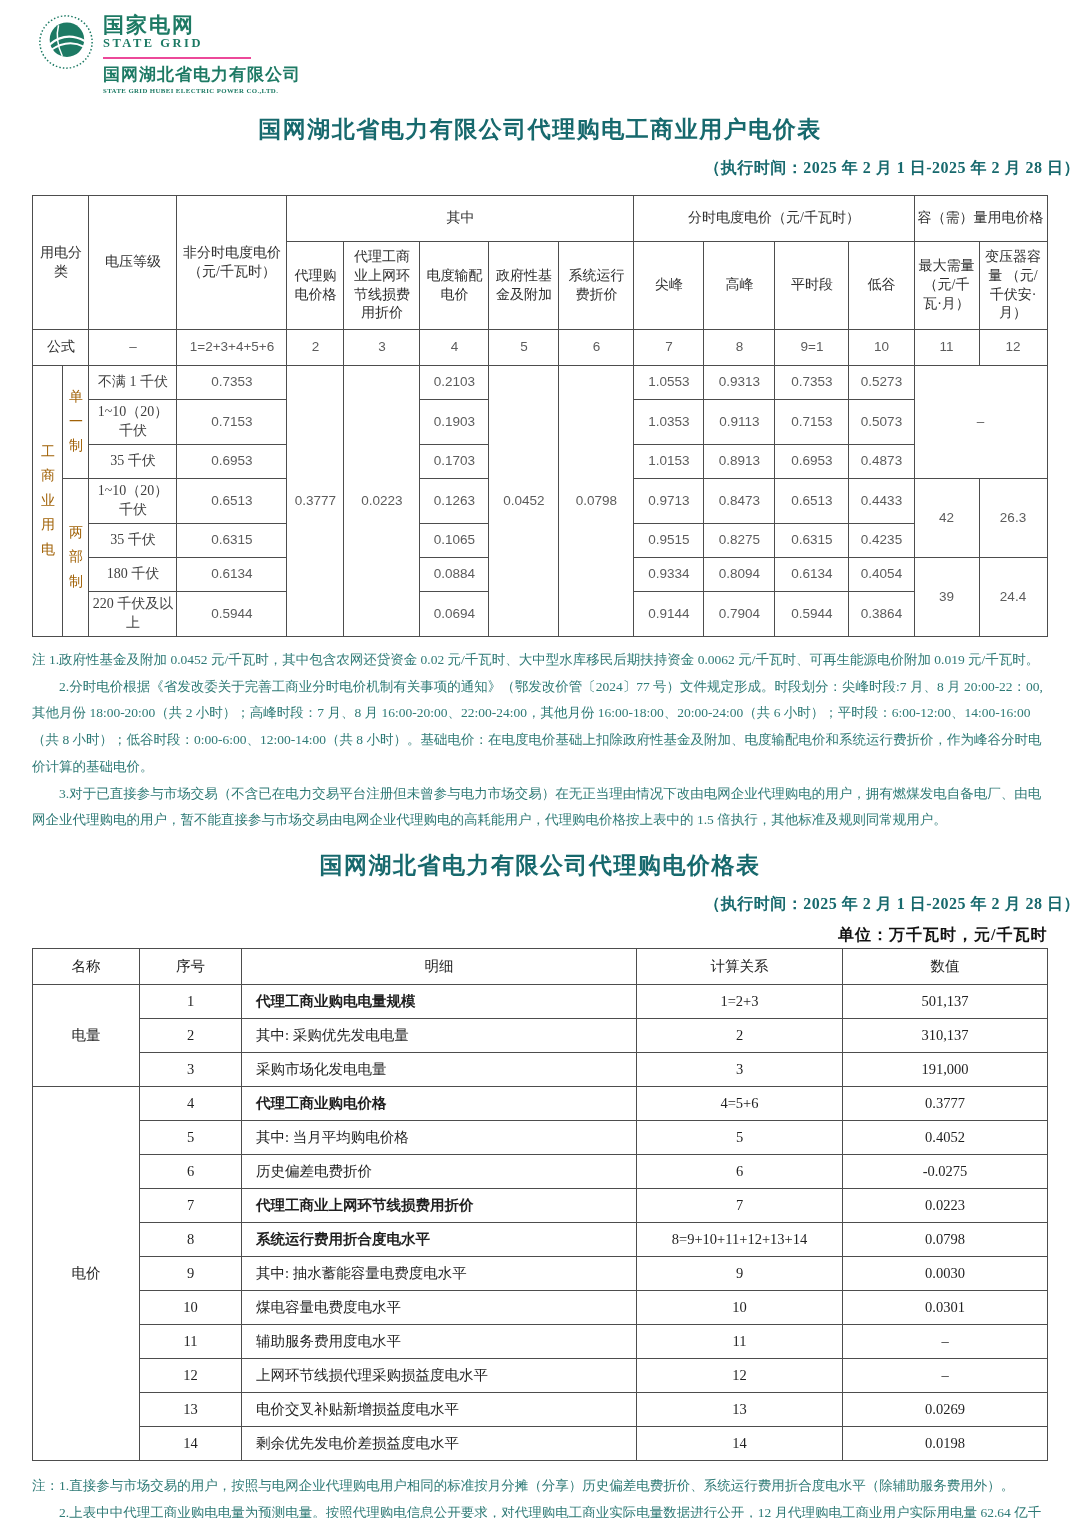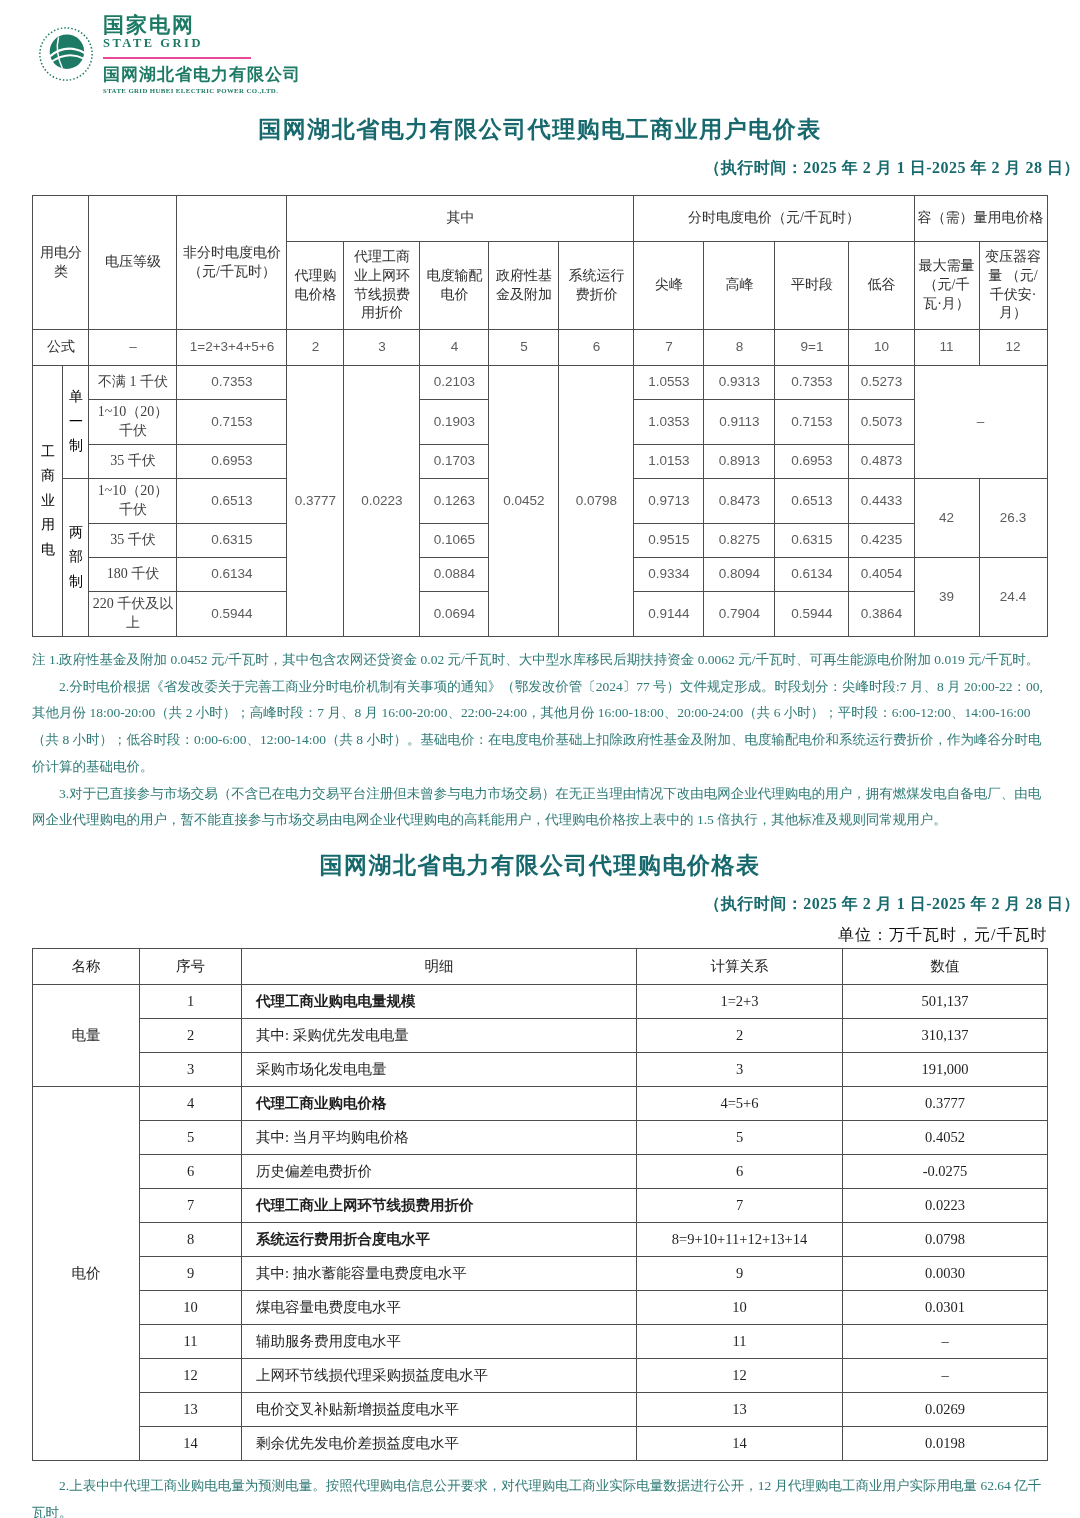--- a/index.html
+++ b/index.html
@@ -5,21 +5,21 @@
   * { box-sizing: border-box; }
   html,body { margin:0; padding:0; background:#ffffff; }
   body {
     width:1080px; height:1518px;
     font-family:"Liberation Serif","DejaVu Serif",serif;
     color:#222; overflow:hidden;
   }
   .page { position:relative; width:1080px; height:1518px; }
 
   
-  .logo-row { display:flex; align-items:center; gap:9px; padding:14px 0 0 38px; }
+  .logo-row { display:flex; align-items:flex-start; gap:9px; padding:14px 0 0 38px; }
   .logo-mark { width:56px; height:56px; flex:0 0 auto; }
   .logo-text { display:flex; flex-direction:column; }
   .brand-cn { font-size:21px; font-weight:bold; color:#1d7a64; letter-spacing:2px; line-height:1.05;
               font-family:"Liberation Sans","DejaVu Sans",sans-serif; }
   .brand-en { font-size:12.5px; font-weight:bold; color:#1d7a64; letter-spacing:2.5px; line-height:1.2;
               border-bottom:2px solid #ec4899; padding-bottom:6px; width:148px;
               font-family:"Liberation Serif","DejaVu Serif",serif; }
   .company-cn { font-size:17px; font-weight:bold; color:#1d7a64; letter-spacing:1px; margin-top:4px;
               font-family:"Liberation Sans","DejaVu Sans",sans-serif; }
   .company-en { font-size:6.8px; font-weight:bold; color:#1d7a64; letter-spacing:.4px; margin-top:1px; }
@@ -32,35 +32,35 @@
 
   
   table { border-collapse:collapse; table-layout:fixed; width:1015px; margin:0 auto; }
   td { border:1px solid #4d4d4d; text-align:center; vertical-align:middle;
        padding:2px 3px; font-size:14px; color:#3f3f3f; line-height:1.35; }
 
   
   .t1 { margin-top:16px; }
   .t1 .hd { color:#2f2f2f;text-align:center; }
   .t1 .num { font-family:"Liberation Sans","DejaVu Sans",sans-serif; font-size:13.5px; color:#5c5c5c; }
-  .t1 .vert { line-height:1.75; padding:16px 2px; color:#000000; }
+  .t1 .vert { line-height:1.75; padding:16px 2px; color:#a16207; }
   .t1 tr.h1 { height:46px; }
   .t1 tr.h2 { height:88px; }
   .t1 tr.fr  { height:36px; }
   .t1 tr.dr  { height:34px; }
   .t1 tr.drt { height:45px; }
 
   
   .notes { width:1016px; margin:10px auto 0; color:#2e7a76; font-size:13.5px; line-height:1.98; }
   .notes p { margin:0; }
   .notes p.ind { text-indent:2em; }
 
   
   .unit-line { width:1015px; margin:10px auto 2px; text-align:right;
-               font-size:16px; font-weight:normal; color:#111; letter-spacing:1px; }
+               font-size:16px; font-weight:bold; color:#111; letter-spacing:1px; }
   .t2 td { color:#1f1f1f; font-size:14.5px; }
   .t2 tr { height:34px; }
   .t2 tr.hrow { height:36px; }
   .t2 .hd { font-weight:normal; color:#1f1f1f; }
   .t2 .detail { text-align:left; padding-left:14px; }
   .t2 .b { font-weight:bold; }
   .t2 .gname { color:#1f1f1f; }
 </style>
 </head>
 <body>
@@ -331,16 +331,17 @@
     <tr>
       <td>14</td>
       <td class="detail">剩余优先发电价差损益度电水平</td>
       <td>14</td>
       <td>0.0198</td>
     </tr>
   </tbody>
     </table>
 
   <div class="notes" style="margin-top:12px;">
+    <p>注：1.直接参与市场交易的用户，按照与电网企业代理购电用户相同的标准按月分摊（分享）历史偏差电费折价、系统运行费用折合度电水平（除辅助服务费用外）。</p>
     <p class="ind">2.上表中中代理工商业购电电量为预测电量。按照代理购电信息公开要求，对代理购电工商业实际电量数据进行公开，12 月代理购电工商业用户实际用电量 62.64 亿千瓦时。</p>
   </div>
 
 </div>
 
 </body></html>

